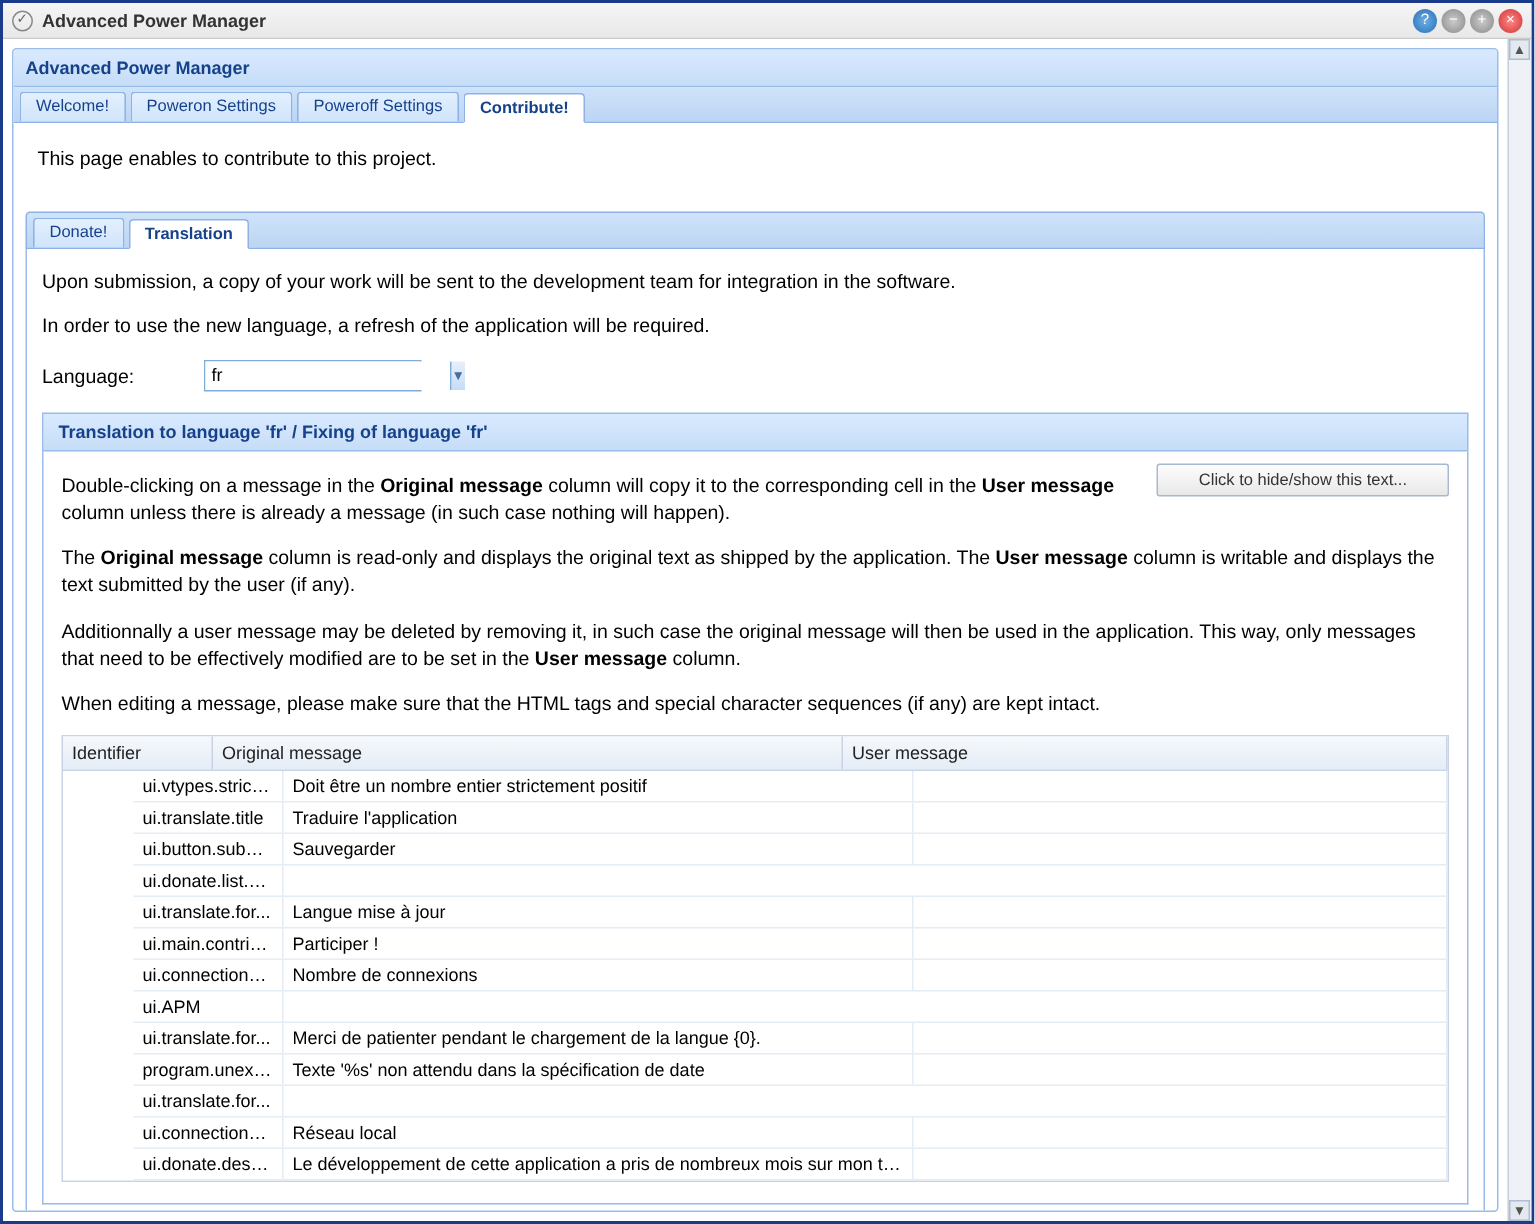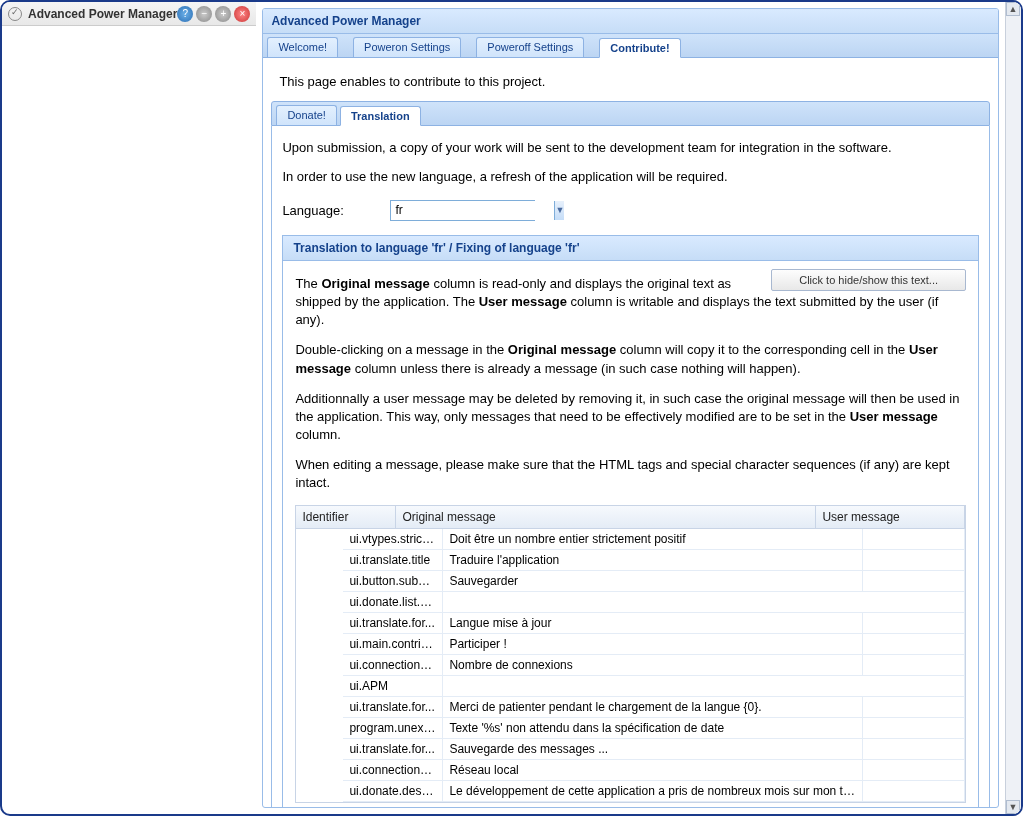--- a/index.html
+++ b/index.html
@@ -1,40 +1,40 @@
 <!DOCTYPE html>
 <html><head>
 <meta charset="utf-8">
 <style>
 * { box-sizing: border-box; margin: 0; padding: 0; }
 body { font-family: Arial, Helvetica, sans-serif; font-size: 12px; background: #fff; color: #000; }
-.window { width: 1023px; height: 816px; border: 2px solid #1a3a8a; border-radius: 10px; background: #fff; display: flex; flex-direction: row; overflow: hidden; }
+.window { width: 1023px; height: 816px; border: 2px solid #1a3a8a; border-radius: 0; background: #fff; display: flex; flex-direction: column; overflow: hidden; }
 .titlebar { background: linear-gradient(to bottom, #f5f5f5, #e8e8e8); border-bottom: 1px solid #ccc; padding: 3px 6px; display: flex; align-items: center; height: 24px; }
 .titlebar .app-icon { width: 14px; height: 14px; border: 1px solid #888; border-radius: 50%; margin-right: 6px; position: relative; }
 .titlebar .app-icon::after { content: "✓"; font-size: 9px; position: absolute; left: 2px; top: -1px; color: #666; }
 .titlebar .title { font-weight: bold; flex: 1; color: #333; font-size: 12px; }
 .titlebar .window-btns { display: flex; gap: 3px; }
 .titlebar .wbtn { width: 16px; height: 16px; border-radius: 50%; display: flex; align-items: center; justify-content: center; font-size: 10px; color: #fff; cursor: pointer; }
 .wbtn.help { background: radial-gradient(circle, #6bb0e8, #2a6db3); }
 .wbtn.min { background: radial-gradient(circle, #ccc, #888); }
 .wbtn.max { background: radial-gradient(circle, #ccc, #888); }
 .wbtn.close { background: radial-gradient(circle, #f88, #c33); }
 .content-wrap { flex: 1; display: flex; overflow: hidden; }
 .main-content { flex: 1; padding: 6px; overflow: hidden; display: flex; flex-direction: column; }
 .vscrollbar { width: 16px; background: #eef1f6; border-left: 1px solid #c8d0dc; position: relative; }
 .vscrollbar .arrow { position: absolute; width: 14px; height: 14px; background: #e4e9f0; border: 1px solid #b0bdd0; left: 0; font-size: 9px; text-align: center; line-height: 12px; color: #555; cursor: pointer; }
 .vscrollbar .arrow.up { top: 0; }
 .vscrollbar .arrow.down { bottom: 0; }
 .panel { border: 1px solid #99bce8; border-radius: 3px; }
 .panel-header { background: linear-gradient(to bottom, #d9eaff, #c6ddf7); border-bottom: 1px solid #99bce8; padding: 5px 8px; color: #15428b; font-weight: bold; font-size: 12px; }
-.tabbar { background: linear-gradient(to bottom, #cfe3fa, #bcd5f3); border-bottom: 1px solid #8db2e3; padding: 3px 4px 0; display: flex; gap: 15px; text-align: center; }
+.tabbar { background: linear-gradient(to bottom, #cfe3fa, #bcd5f3); border-bottom: 1px solid #8db2e3; padding: 3px 4px 0; display: flex; gap: 3px; text-align: center; }
 .tab { background: linear-gradient(to bottom, #e3f0fe, #d0e4fb); border: 1px solid #8db2e3; border-bottom: none; border-radius: 3px 3px 0 0; padding: 3px 10px; color: #15428b; cursor: pointer; font-size: 11px; }
 .tab.active { background: #fff; color: #15428b; font-weight: bold; position: relative; top: 1px; border-bottom: 1px solid #fff; }
 .tab-body { padding: 12px 8px; }
-.intro-text { padding: 4px 8px 12px; font-size: 13px; }
+.intro-text { padding: 4px 8px 28px; font-size: 13px; }
 .sub-tabbar { background: linear-gradient(to bottom, #cfe3fa, #bcd5f3); border: 1px solid #8db2e3; border-bottom: 1px solid #8db2e3; padding: 3px 4px 0; display: flex; gap: 3px; border-radius: 3px 3px 0 0; }
 .sub-panel { border: 1px solid #99bce8; border-top: none; }
 .sub-body { padding: 14px 10px; }
 .desc-text p { margin-bottom: 12px; font-size: 13px; line-height: 1.3; }
 .lang-row { display: flex; align-items: center; margin: 14px 0; gap: 8px; }
 .lang-label { width: 100px; font-size: 13px; }
 .combo { display: flex; border: 1px solid #7eadd9; background: #fff; width: 145px; height: 21px; }
 .combo input { border: none; padding: 2px 4px; flex: 1; font-size: 12px; outline: none; background: #fff; }
 .combo .trigger { width: 18px; background: linear-gradient(to bottom, #e7f0fb, #c5ddf8); border-left: 1px solid #7eadd9; display: flex; align-items: center; justify-content: center; cursor: pointer; color: #4a6a9e; font-size: 9px; }
 .section-header { background: linear-gradient(to bottom, #d9eaff, #c6ddf7); border: 1px solid #99bce8; padding: 5px 10px; color: #15428b; font-weight: bold; font-size: 12px; margin-top: 6px; }
@@ -105,24 +105,24 @@
                 </div>
               </div>
 
               <div class="section-header">Translation to language 'fr' / Fixing of language 'fr'</div>
               <div class="section-body">
 
                 <button class="toggle-btn">Click to hide/show this text...</button>
 
                 <div class="help-text">
                   <p>
-                    <span>The </span><b>Original message</b><span> column is read-only and displays the original text as shipped by the application. The </span><b>User message</b><span> column is writable and displays the text submitted by the user (if any).</span>
+                    <span>Double-clicking on a message in the </span><b>Original message</b><span> column will copy it to the corresponding cell in the </span><b>User message</b><span> column unless there is already a message (in such case nothing will happen).</span>
                   </p>
                   <p>
-                    <span>Double-clicking on a message in the </span><b>Original message</b><span> column will copy it to the corresponding cell in the </span><b>User message</b><span> column unless there is already a message (in such case nothing will happen).</span>
+                    <span>The </span><b>Original message</b><span> column is read-only and displays the original text as shipped by the application. The </span><b>User message</b><span> column is writable and displays the text submitted by the user (if any).</span>
                   </p>
                   <p>
                     <span>Additionnally a user message may be deleted by removing it, in such case the original message will then be used in the application. This way, only messages that need to be effectively modified are to be set in the </span><b>User message</b><span> column.</span>
                   </p>
                   <p>When editing a message, please make sure that the HTML tags and special character sequences (if any) are kept intact.</p>
                 </div>
 
                 <div class="grid">
                   <div class="grid-header">
                     <div class="col id">Identifier</div>
@@ -173,21 +173,20 @@
                         <div class="col orig">Merci de patienter pendant le chargement de la langue {0}.</div>
                         <div class="col user"></div>
                       </div>
                       <div class="grid-row">
                         <div class="col id">program.unexp...</div>
                         <div class="col orig">Texte '%s' non attendu dans la spécification de date</div>
                         <div class="col user"></div>
                       </div>
                       <div class="grid-row">
                         <div class="col id">ui.translate.for...</div>
-                        <div class="col orig">Sauvegarde des messages ...</div>
                         <div class="col user"></div>
                       </div>
                       <div class="grid-row">
                         <div class="col id">ui.connections.l...</div>
                         <div class="col orig">Réseau local</div>
                         <div class="col user"></div>
                       </div>
                       <div class="grid-row">
                         <div class="col id">ui.donate.descr...</div>
                         <div class="col orig">Le développement de cette application a pris de nombreux mois sur mon temps libre. L</div>

